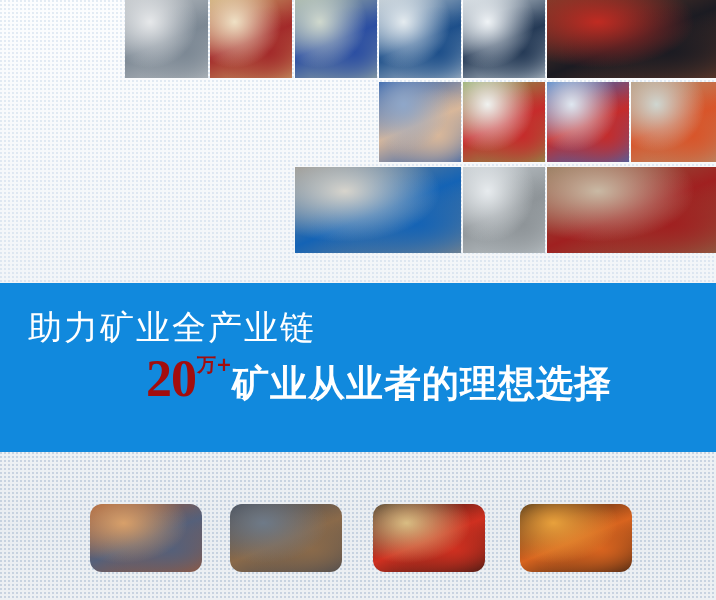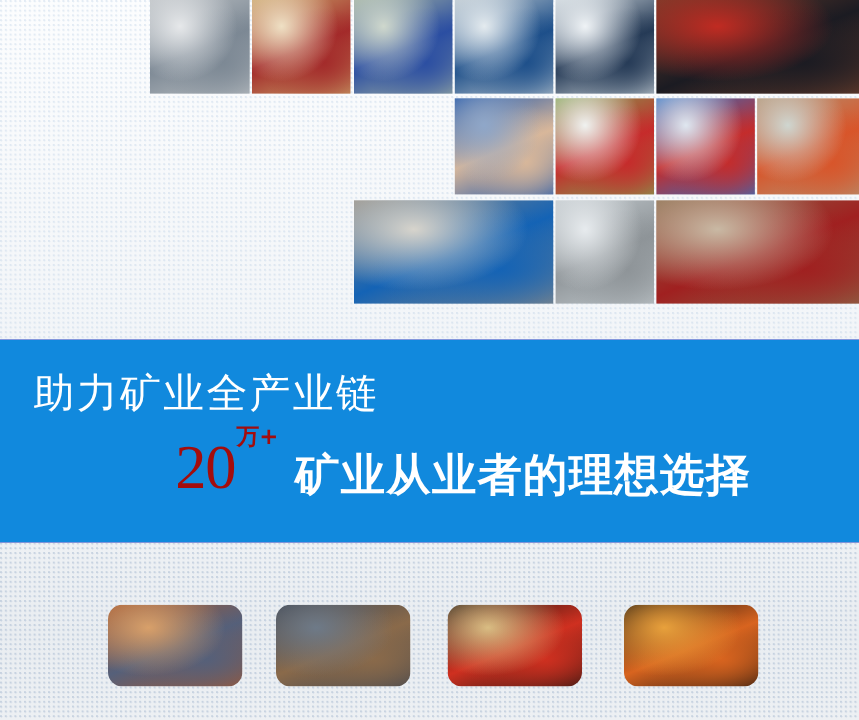--- a/index.html
+++ b/index.html
@@ -57,44 +57,42 @@
   }
   .banner-line2 {
     position: absolute; left: 146px; top: 70px;
     white-space: nowrap;
     display: flex;
     align-items: flex-end;
   }
   .big-num {
     color: #a30d0d;
     font-family: "Liberation Serif", serif;
-    font-weight: 400;
+    font-weight: 700;
     font-size: 52px;
     line-height: 52px;
     letter-spacing: -1px;
-    margin-top: 12px;
   }
   .sup {
     color: #a30d0d;
     font-family: "DejaVu Sans", sans-serif;
     font-weight: 700;
     font-size: 19px;
     line-height: 19px;
     align-self: flex-start;
     margin-top: 2px;
     margin-left: 1px;
   }
   .tail {
     color: #ffffff;
     font-family: "DejaVu Sans", sans-serif;
     font-weight: 700;
     font-size: 37px;
     line-height: 42px;
     letter-spacing: 1px;
-    margin-left: 14px;
   }
 
   
   .strip { position:absolute; left:0; top:452px; width:716px; height:148px; }
   .thumb {
     position: absolute;
     top: 504px;
     width: 112px; height: 68px;
     border-radius: 12px;
     overflow: hidden;

